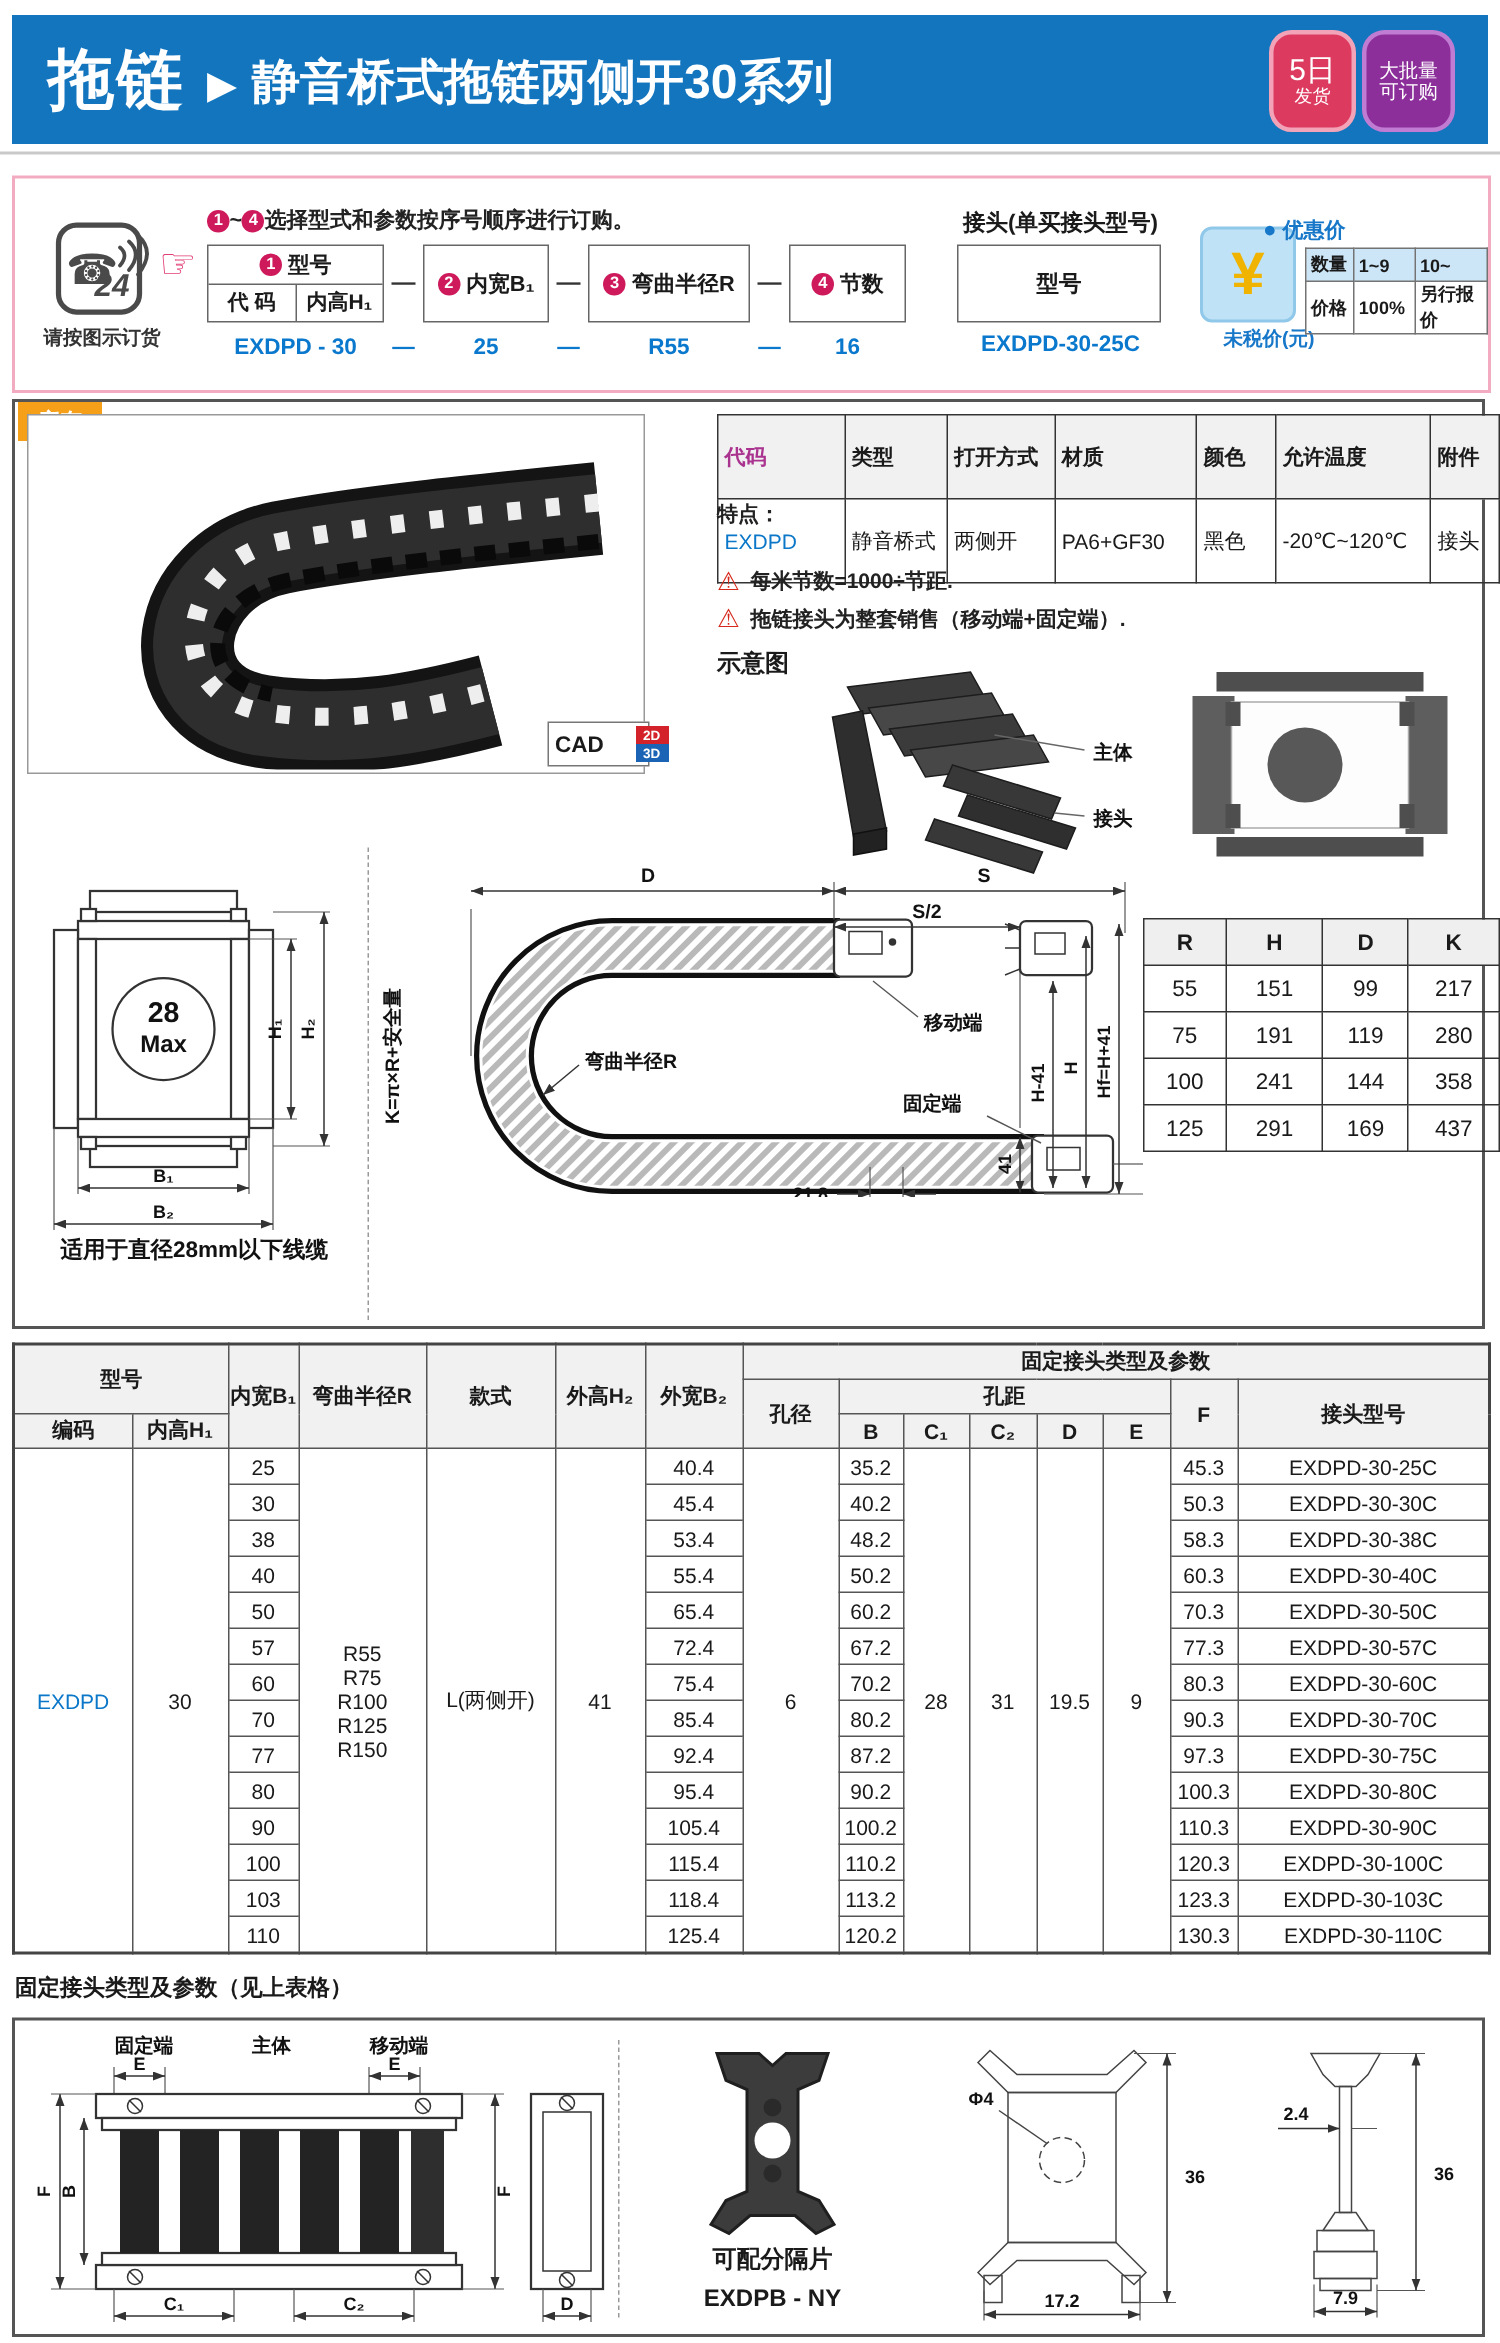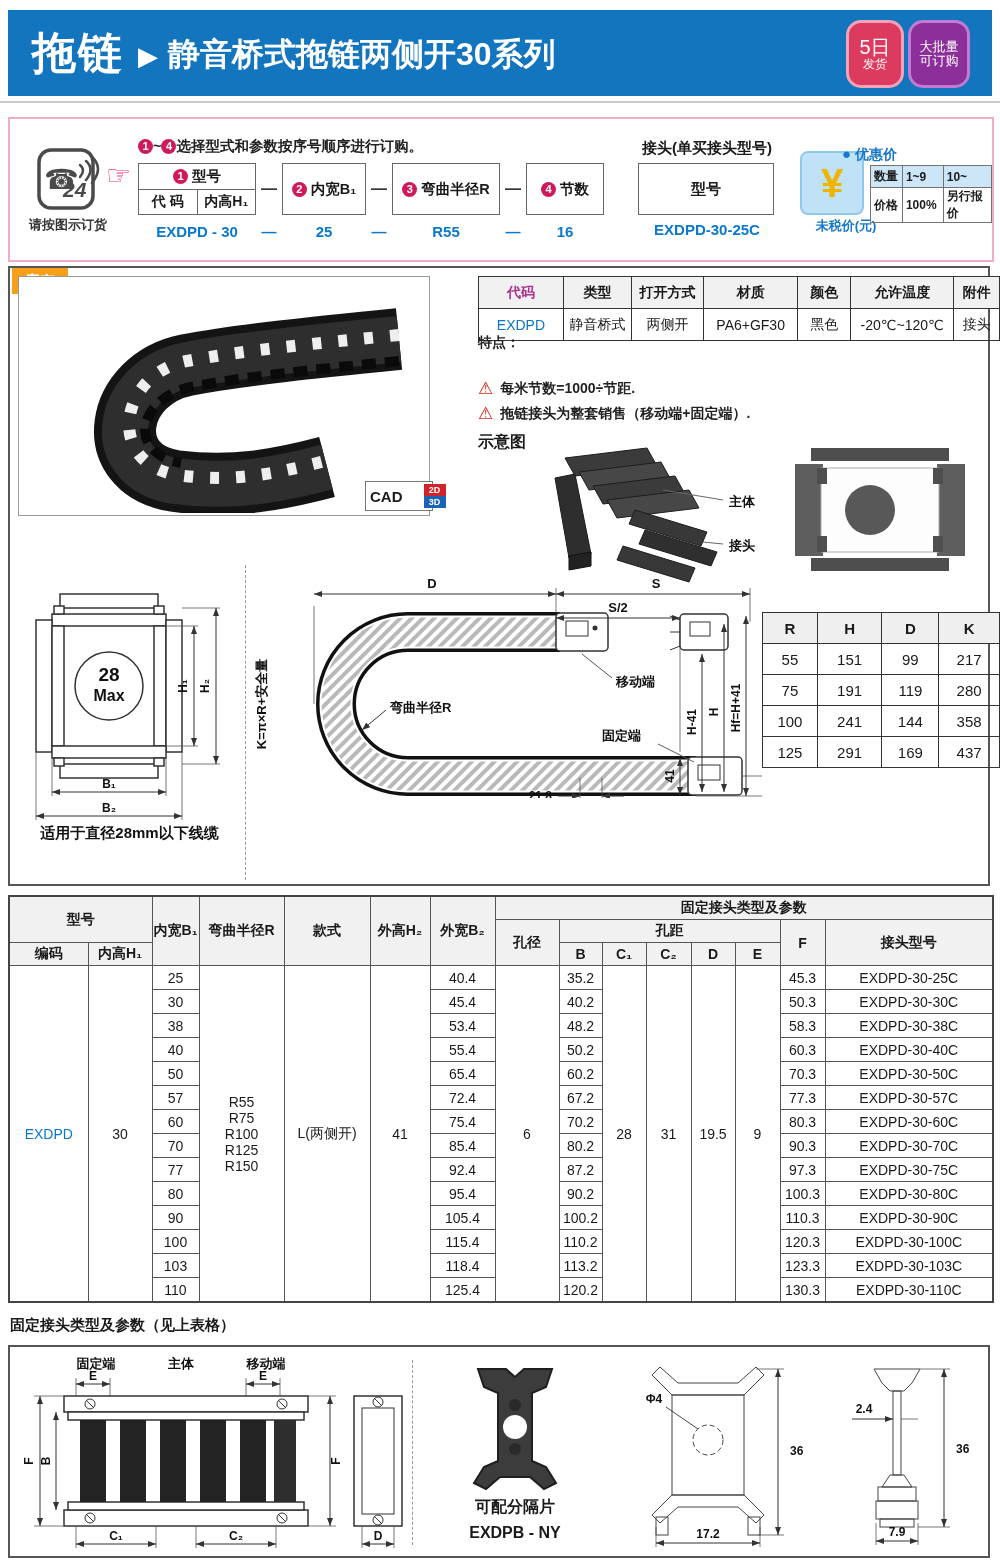--- a/index.html
+++ b/index.html
@@ -53,21 +53,21 @@
   .main-box{left:8px;top:266px;width:982px;height:620px;border:2px solid #555;box-sizing:border-box;}
   .stock{left:12px;top:268px;width:56px;height:26px;background:#F6A01A;color:#fff;font-size:15px;font-weight:bold;
          display:flex;align-items:center;justify-content:center;}
   .photo-box{left:18px;top:276px;width:410px;height:238px;border:1px solid #999;background:#fff;}
   .cadge{left:346px;top:204px;width:66px;height:28px;border:1px solid #777;background:#fff;display:flex;align-items:center;}
   .cadge .cadtxt{font-weight:bold;font-size:15px;margin-left:4px;letter-spacing:0;}
   .cadge .dcol{margin-left:21px;display:flex;flex-direction:column;}
   .cadge .dcol span{width:22px;font-size:9px;font-weight:bold;color:#fff;text-align:center;line-height:12px;}
   .cadge .d2{background:#D3222A;} .cadge .d3{background:#1B64B5;}
   table.spec{left:478px;top:276px;position:absolute;border-collapse:collapse;font-size:14px;}
-  table.spec td{border:1.5px solid #333;text-align:center;height:23px;padding:4px 4px;}
+  table.spec td{border:1.5px solid #333;height:23px;padding:16px 4px;}
   table.spec tr:first-child td{background:#F1F1F1;font-weight:bold;}
   .purple{color:#A9338F;} .blue{color:#0B77C8;font-weight:normal;}
   .features{left:478px;top:332px;width:512px;display:flex;font-size:14px;font-weight:600;color:#222;line-height:21px;}
   .features .lbl{white-space:nowrap;}
   .warn{left:478px;font-size:14px;font-weight:600;color:#222;display:flex;align-items:center;}
   .warn .tri{color:#D6281A;font-size:17px;margin-right:7px;font-weight:bold;}
   .schem-lbl{left:478px;top:432px;font-size:16px;font-weight:bold;}
   
   .dashv{border-left:1.5px dashed #999;}
   .caption{font-size:15px;font-weight:600;text-align:center;color:#111;}

